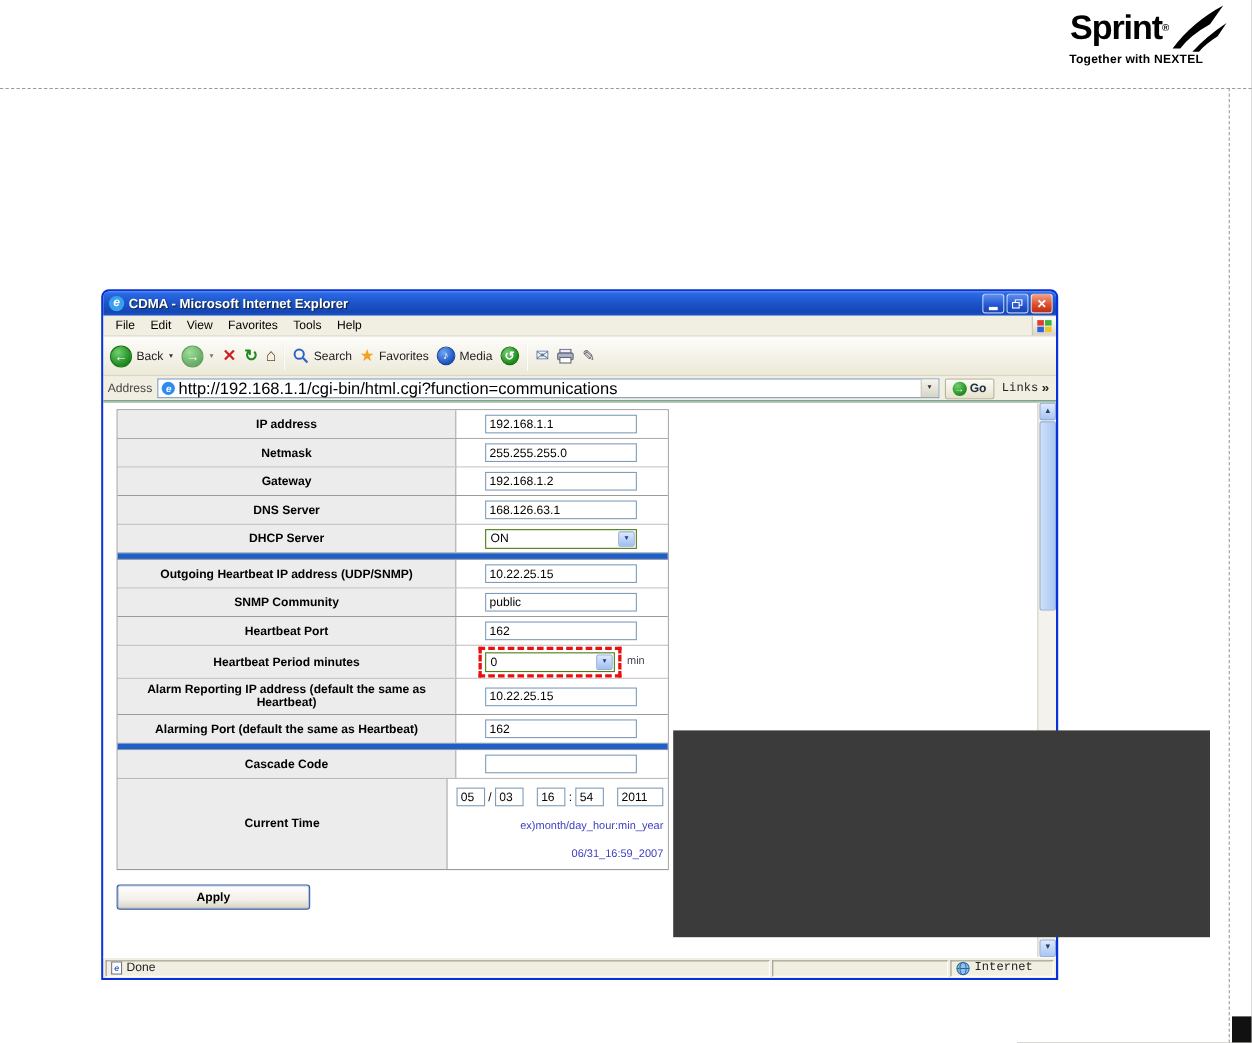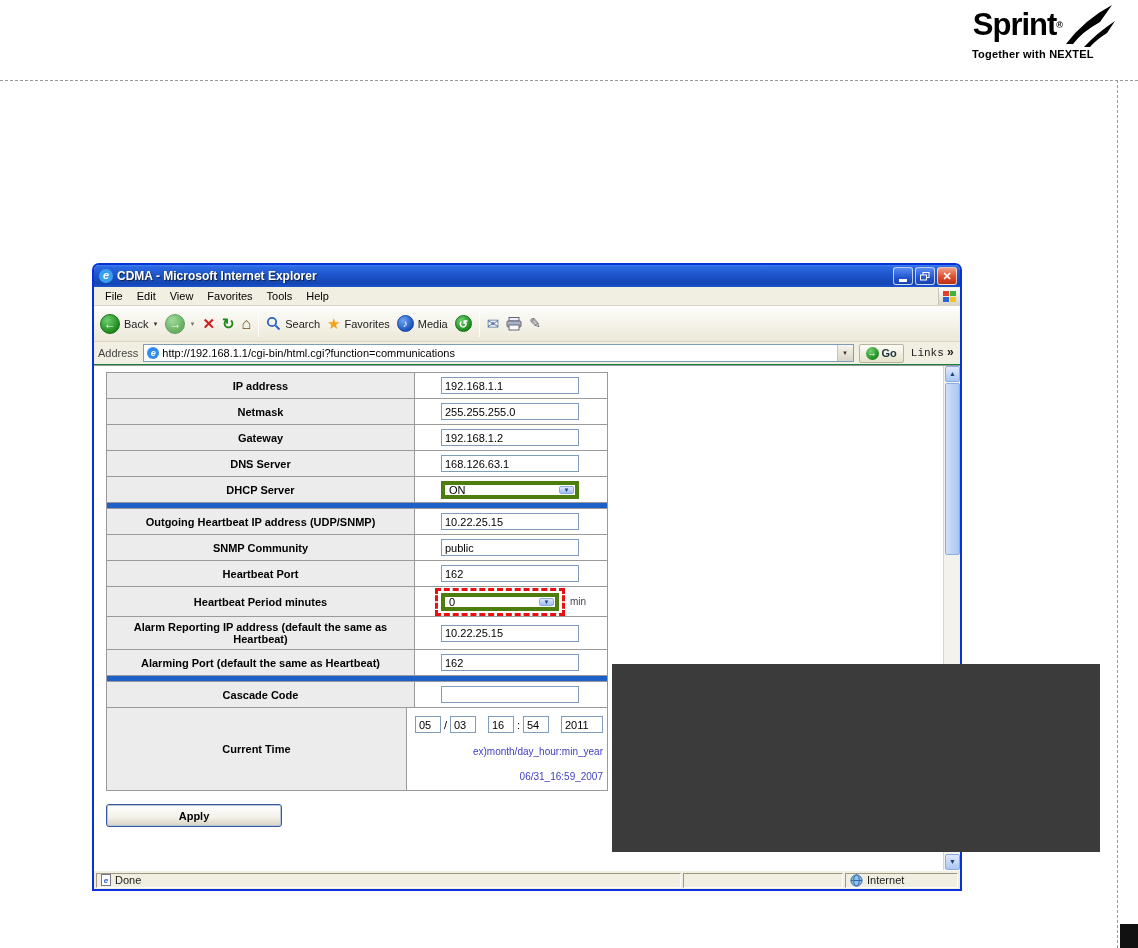--- a/index.html
+++ b/index.html
@@ -52,21 +52,21 @@
   .star-g { color:#f4a11c; font-size:15px; }
   .media-circle { background:radial-gradient(circle at 35% 30%,#6fa6f0,#1c55c0 70%); border-color:#1644a0; font-size:10px; }
   .mail-g { color:#5577aa; font-size:15px; }
   .edit-g { color:#556; font-size:14px; }
   .tsep { width:1px; height:26px; background:#d0ccbc; border-right:1px solid #fff; }
 
   .addressbar { height:23px; background:#f1efe2; border-bottom:1px solid #15803d; display:flex; align-items:center; padding:0 4px; gap:5px; font-size:11px; flex:0 0 auto; }
   .addr-label { color:#444; }
   .addr-input-wrap { flex:1; height:18px; background:#fff; border:1px solid #7f9db9; display:flex; align-items:center; padding-left:3px; position:relative; }
   .addr-ie { width:12px; height:12px; border-radius:50%; background:#2f8cee; color:#fff; font-style:italic; font-weight:bold; font-size:9px; line-height:12px; text-align:center; margin-right:3px; flex:0 0 auto; }
-  .addr-input { flex:1; border:none; outline:none; font-size:11px; font-family:"Liberation Sans",sans-serif; color:#000; background:transparent; height:28px; }
+  .addr-input { flex:1; border:none; outline:none; font-size:15px; font-family:"Liberation Sans",sans-serif; color:#000; background:transparent; height:28px; }
   .addr-dd { width:16px; height:16px; background:linear-gradient(#f6f4ec,#d8d4c6); border-left:1px solid #c8c4b4; text-align:center; font-size:6px; line-height:16px; color:#333; flex:0 0 auto; }
   .go-btn { display:flex; align-items:center; gap:3px; height:19px; padding:0 6px; border:1px solid #b8b49e; border-radius:2px; background:linear-gradient(#fdfdf8,#e6e2cc); font-size:11px; font-weight:bold; color:#234; }
   .go-circle { width:13px; height:13px; border-radius:50%; background:radial-gradient(circle at 35% 30%,#6fd06f,#1e8a1e 70%); color:#fff; font-size:9px; font-weight:bold; line-height:13px; text-align:center; }
   .links { display:flex; align-items:center; gap:3px; color:#222; padding:0 2px;font-family:Liberation Mono, monospace; }
   .links-chev { font-weight:bold; font-size:12px; }
 
   .content { flex:1; background:#fff; position:relative; overflow:hidden; border-top:1px solid #9a9a9a; }
 
   
   .vscroll { position:absolute; right:0; top:0; width:17px; height:100%; background:#f3f2ec; border-left:1px solid #d8d4c6; }
@@ -76,21 +76,21 @@
 
   
   .form-area { position:absolute; left:12px; top:6px; width:502px; }
   .ftable { border:1px solid #9a9a9a; width:502px; background:#fff; }
   .frow { display:flex; border-bottom:1px solid #9a9a9a; min-height:26px; }
   .frow:last-child { border-bottom:none; }
   .fl { width:308px; background:#ececec; border-right:1px solid #9a9a9a; display:flex; flex-direction:column; justify-content:center; align-items:center; text-align:center; font-weight:bold; font-size:11px; color:#000; padding:2px 6px; }
   .fv { flex:1; background:#fff; display:flex; align-items:center; padding-left:26px; }
   .divider { height:6px; background:#1e5fc8; border-bottom:1px solid #9a9a9a; }
   .ti { width:138px; height:17px; border:1px solid #7f9db9; font-size:11px; font-family:"Liberation Sans",sans-serif; padding:1px 3px; background:#fff; color:#000; }
-  .sel { width:138px; height:18px; border:4px solid #4d7c0f; background:#fff; display:flex; align-items:center; font-size:11px; padding-left:4px; position:relative; }
+  .sel { width:138px; height:18px; border:1px solid #4d7c0f; background:#fff; display:flex; align-items:center; font-size:11px; padding-left:4px; position:relative; }
   .sel-arrow { position:absolute; right:1px; top:1px; bottom:1px; width:15px; background:linear-gradient(#dfe9fb,#9ebef2); border:1px solid #8cacdd; border-radius:2px; display:flex; align-items:center; justify-content:center; font-size:6px; color:#1b3e84; }
   .hl-red { border:3px dashed #e81010; padding:2px 3px; display:inline-block; background:#fff; }
   .suffix { margin-left:5px; font-size:10px; color:#445; }
   .sub-hint { font-weight:normal; font-size:10px; color:#4040c0; margin-top:1px; }
   .fv-time { flex-direction:column; align-items:flex-end; justify-content:flex-start; padding:8px 4px 6px 8px; }
   .time-row { display:flex; align-items:center; gap:3px; font-size:11px; color:#000; }
   .ti-tiny { width:26px; }
   .ti-year { width:42px; }
   .time-hint { font-size:10px; color:#4040c0; margin-top:13px; }
   .time-hint2 { font-size:10px; color:#4040c0; margin-top:14px; }
@@ -98,21 +98,21 @@
   .row-lng { min-height:31px; }
   .row-alarm { min-height:33px; }
   .row-hb { min-height:30px; }
 
   .apply-btn { margin-top:13px; width:176px; height:23px; border:1px solid #355a9e; border-radius:3px; background:linear-gradient(#ffffff,#f2f0e8 60%,#d8d2c2); font-size:11px; font-weight:bold; font-family:"Liberation Sans",sans-serif; color:#000; box-shadow:0 0 0 1px #b8c4dd inset; }
 
   .statusbar { height:19px; background:#f1efe2; border-top:1px solid #fff; display:flex; align-items:center; padding:1px 2px; gap:2px; font-size:11px; color:#222; flex:0 0 auto; }
   .sb-panel { border:1px solid; border-color:#9d9985 #ffffff #ffffff #9d9985; height:15px; display:flex; align-items:center; gap:4px; padding:0 4px; }
   .sb-left { flex:1; }
   .sb-mid { width:160px; }
-  .sb-right { width:113px; }
+  .sb-right { width:94px;font-family:Liberation Mono, monospace; }
   .done-icon { width:10px; height:12px; background:#fff; border:1px solid #778; color:#2f62c8; font-size:8px; font-style:italic; font-weight:bold; line-height:11px; text-align:center; }
 
   
   .black-box { position:absolute; left:612px; top:664px; width:488px; height:188px; background:#3b3b3b; z-index:50; }
 </style>
 </head>
 <body>
 
 <div class="page">
 

